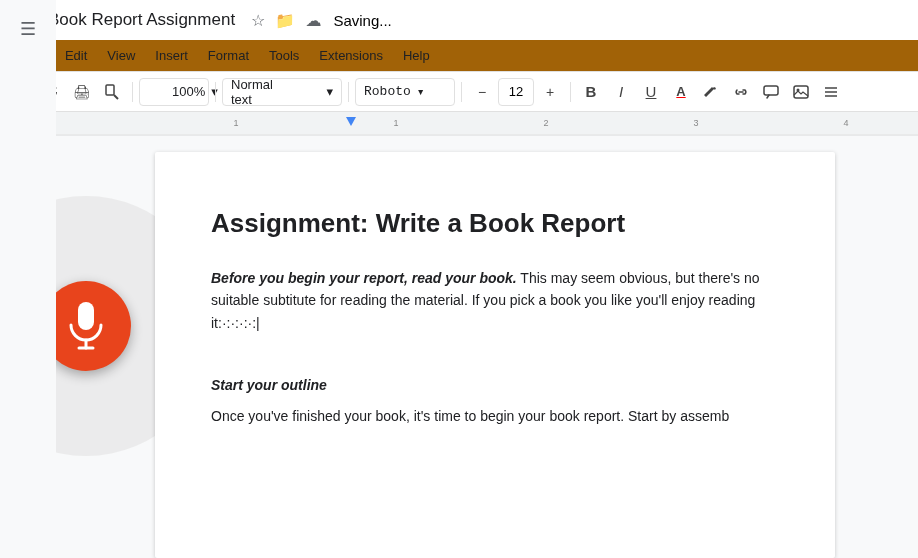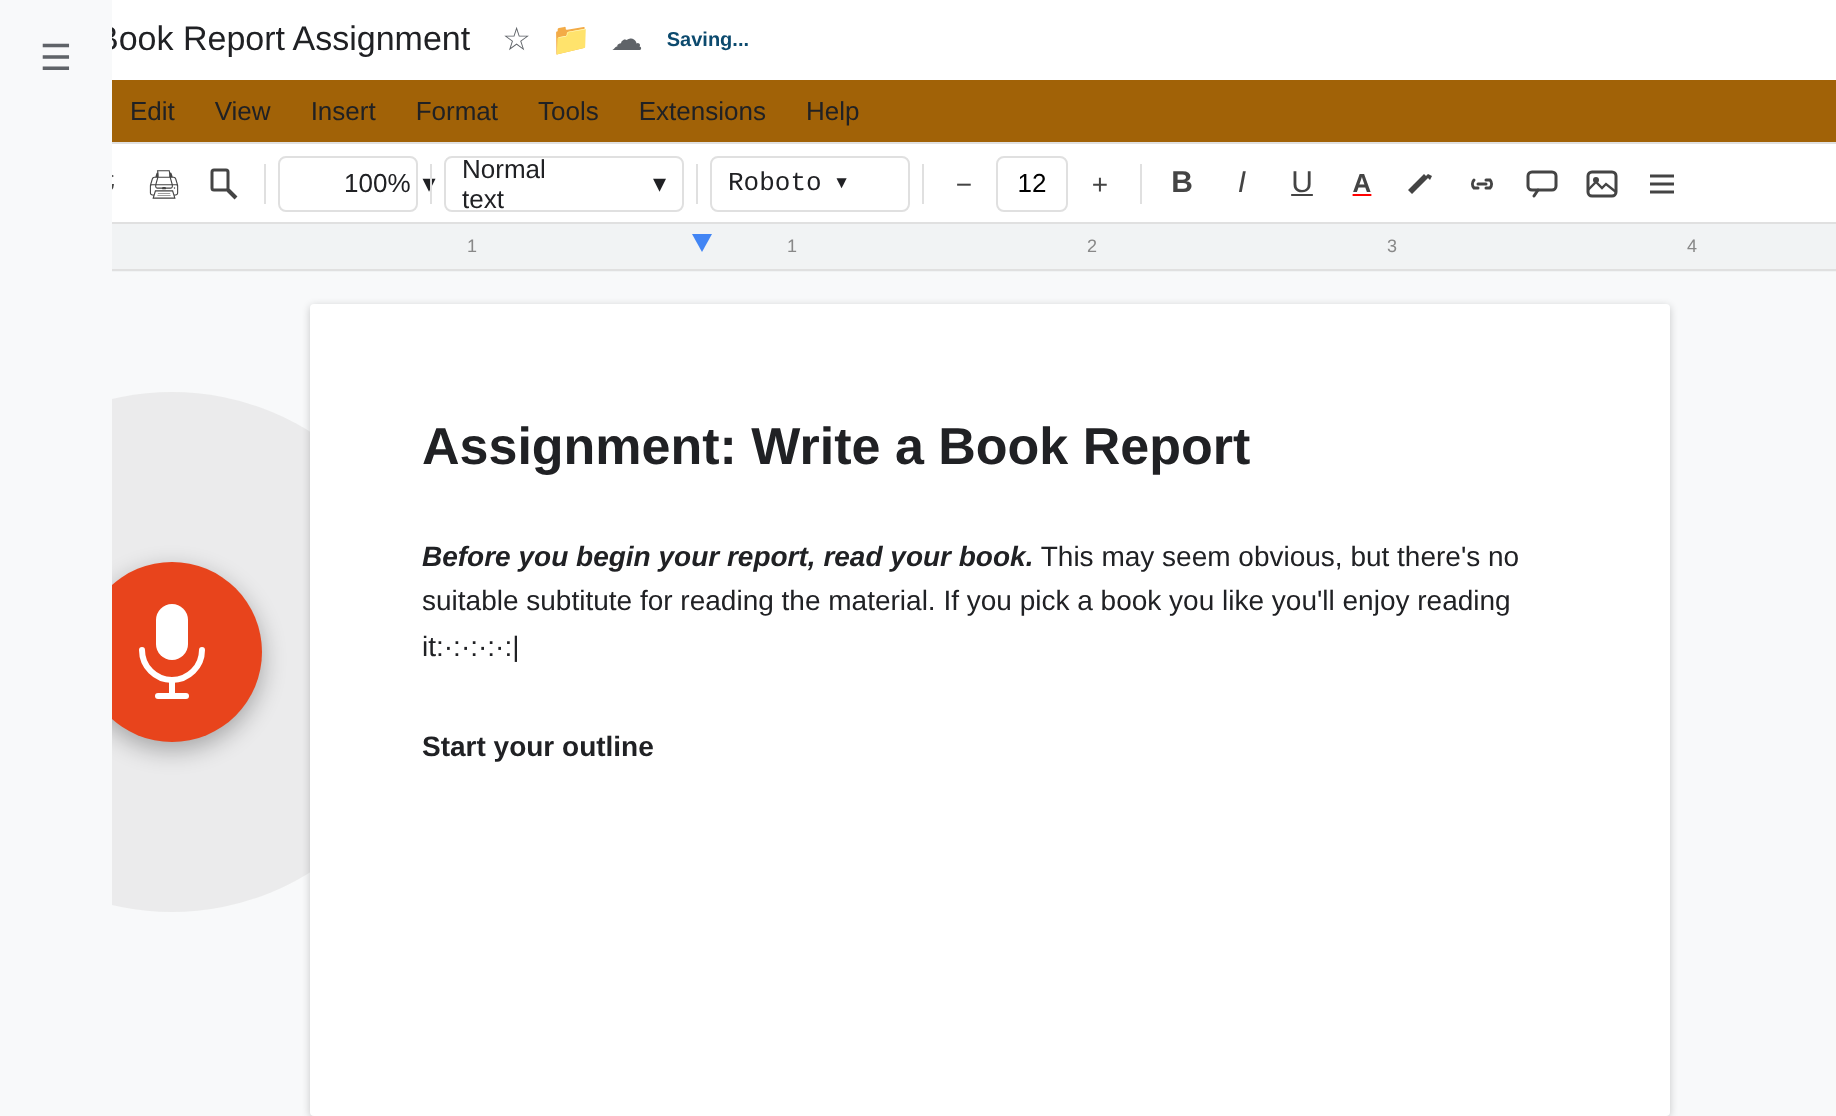--- a/index.html
+++ b/index.html
@@ -8,21 +8,21 @@
     
     .title-bar {
       display: flex; align-items: center; height: 40px;
       background: #fff; padding: 0 12px; gap: 8px;
     }
     .doc-icon { width: 28px; height: 28px; background: #4285f4; border-radius: 4px;
       display: flex; align-items: center; justify-content: center; flex-shrink: 0; }
     .title-text { font-size: 17px; color: #202124; font-weight: 400; }
     .title-icons { display: flex; align-items: center; gap: 10px; margin-left: 8px; }
     .title-icon { font-size: 16px; color: #5f6368; cursor: pointer; }
-    .saving-text { font-size: 10px; color: #0c4a6e; margin-left: 4px; font-weight: bold; }
+    .saving-text { font-size: 15px; color: #000000; margin-left: 4px; }
 
     
     .menu-bar {
       display: flex; align-items: center; height: 32px;
       background: #a16207; padding: 0 16px; gap: 4px; border-bottom: 1px solid #e0e0e0;
     }
     .menu-item { font-size: 13px; color: #202124; padding: 4px 8px; cursor: pointer; border-radius: 4px; }
 
     
     .toolbar {
@@ -232,17 +232,18 @@
         </svg>
       </div>
     </div>
 
     <div class="page">
       <h1 class="page-title">Assignment: Write a Book Report</h1>
       <div class="page-body">
         <p>
           <span class="bold-italic">Before you begin your report, read your book.</span><span> This may seem obvious, but there's no suitable subtitute for reading the material. If you pick a book you like you'll enjoy reading it:·:·:·:·:|</span>
         </p>
-        <p class="section-title" style="margin-top:28px;">Start your outline</p>
+        <p class="section-title" style="margin-top:40px;font-style:italic;">Start your outline</p>
+        <p>Once you've finished your book, it's time to begin your book report. Start by assemb</p>
       </div>
     </div>
   </div>
 </div>
 
 </body></html>

